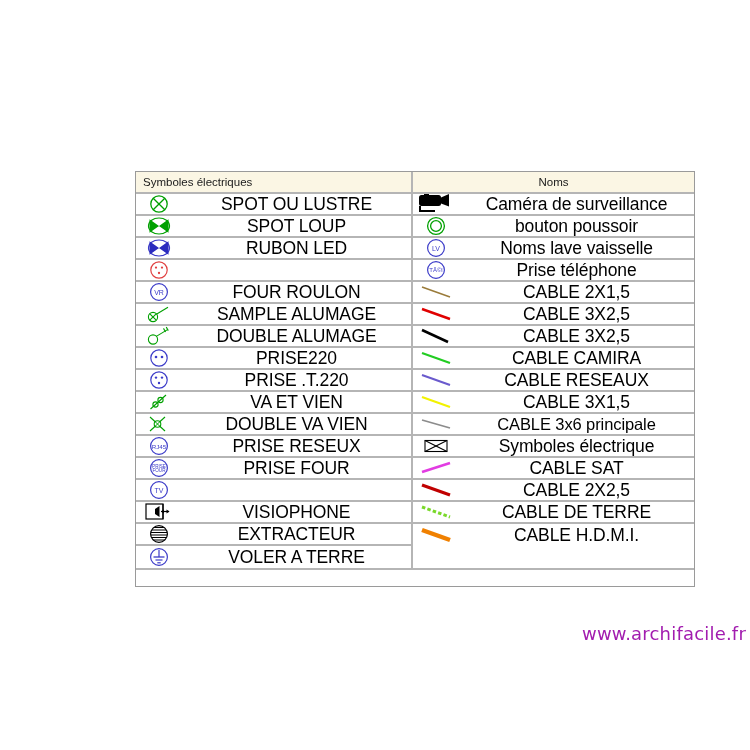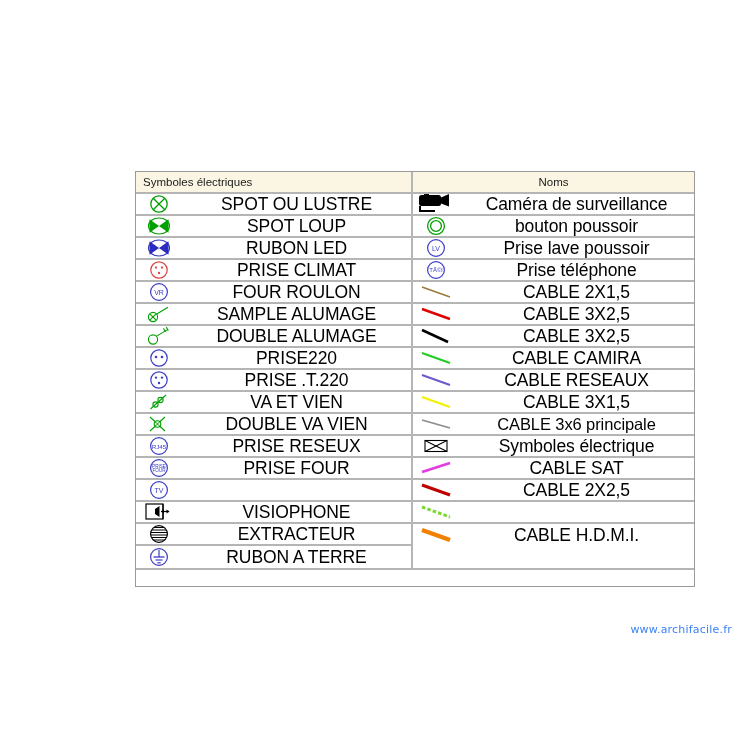--- a/index.html
+++ b/index.html
@@ -99,24 +99,24 @@
   .tail-row {
     display: flex;
     height: 16px;
     border-top: 2px solid #b5b5b5;
     background: #ffffff;
   }
 
   
   .watermark {
     position: absolute;
-    right: 18px;
+    right: 4px;
     top: 623px;
-    font-size: 11px;
-    color: #3b82f6;
+    font-size: 18px;
+    color: #a21caf;
     font-family: "DejaVu Sans", sans-serif;
     letter-spacing: 0.2px;
   }
 </style>
 </head>
 <body>
 
 <div id="root">
 
   <div class="legend">
@@ -163,21 +163,20 @@
 
         <div class="row">
           <div class="sym">
             <svg width="20" height="20" viewBox="0 0 20 20">
               <circle cx="10" cy="10" r="8.2" fill="none" stroke="#e04040" stroke-width="1.2"></circle>
               <circle cx="7" cy="7.6" r="1.15" fill="#e04040"></circle>
               <circle cx="13" cy="7.6" r="1.15" fill="#e04040"></circle>
               <circle cx="10" cy="13" r="1.15" fill="#e04040"></circle>
             </svg>
           </div>
-          <div class="lbl">PRISE CLIMAT</div>
         </div>
 
         <div class="row">
           <div class="sym">
             <svg width="22" height="20" viewBox="0 0 22 20">
               <circle cx="11" cy="10" r="8.4" fill="none" stroke="#3b3bc8" stroke-width="1.2"></circle>
               <text x="11" y="13" text-anchor="middle" font-family="Liberation Sans, sans-serif" font-size="7" fill="#3b3bc8">VR</text>
             </svg>
           </div>
           <div class="lbl">FOUR ROULON</div>
@@ -325,21 +324,21 @@
         <div class="row">
           <div class="sym">
             <svg width="22" height="22" viewBox="0 0 22 22">
               <circle cx="11" cy="11" r="8.4" fill="none" stroke="#3b3bc8" stroke-width="1.2"></circle>
               <line x1="11" y1="4" x2="11" y2="11" stroke="#3b3bc8" stroke-width="1.2"></line>
               <line x1="5.5" y1="11" x2="16.5" y2="11" stroke="#3b3bc8" stroke-width="1.3"></line>
               <line x1="7.5" y1="14" x2="14.5" y2="14" stroke="#3b3bc8" stroke-width="1.2"></line>
               <line x1="9.3" y1="16.8" x2="12.7" y2="16.8" stroke="#3b3bc8" stroke-width="1.2"></line>
             </svg>
           </div>
-          <div class="lbl">RUBON A TERRE</div>
+          <div class="lbl">VOLER A TERRE</div>
         </div>
 
       </div>
 
       <div class="col col-right">
 
         <div class="row">
           <div class="sym">
             <svg width="40" height="24" viewBox="0 0 40 24">
               <rect x="3" y="3" width="22" height="11" rx="2.5" fill="#000000"></rect>
@@ -361,21 +360,21 @@
           <div class="lbl">bouton poussoir</div>
         </div>
 
         <div class="row">
           <div class="sym">
             <svg width="22" height="20" viewBox="0 0 22 20">
               <circle cx="11" cy="10" r="8.4" fill="none" stroke="#3b3bc8" stroke-width="1.2"></circle>
               <text x="11" y="12.9" text-anchor="middle" font-family="Liberation Sans, sans-serif" font-size="7" fill="#3b3bc8">LV</text>
             </svg>
           </div>
-          <div class="lbl">Prise lave poussoir</div>
+          <div class="lbl">Noms lave vaisselle</div>
         </div>
 
         <div class="row">
           <div class="sym">
             <svg width="22" height="20" viewBox="0 0 22 20">
               <circle cx="11" cy="10" r="8.4" fill="none" stroke="#3b3bc8" stroke-width="1.2"></circle>
               <text x="11" y="12.4" text-anchor="middle" font-family="Liberation Sans, sans-serif" font-size="6" fill="#3b3bc8">TÂ©l</text>
             </svg>
           </div>
           <div class="lbl">Prise téléphone</div>
@@ -473,20 +472,21 @@
           </div>
           <div class="lbl">CABLE 2X2,5</div>
         </div>
 
         <div class="row">
           <div class="sym">
             <svg width="34" height="18" viewBox="0 0 34 18">
               <line x1="3" y1="4" x2="31" y2="14" stroke="#7ad82a" stroke-width="3" stroke-dasharray="3.5 2.2"></line>
             </svg>
           </div>
+          <div class="lbl">CABLE DE TERRE</div>
         </div>
 
         <div class="row">
           <div class="sym">
             <svg width="34" height="18" viewBox="0 0 34 18">
               <line x1="3" y1="4" x2="31" y2="14" stroke="#f08000" stroke-width="4.4"></line>
             </svg>
           </div>
           <div class="lbl">CABLE H.D.M.I.</div>
         </div>

